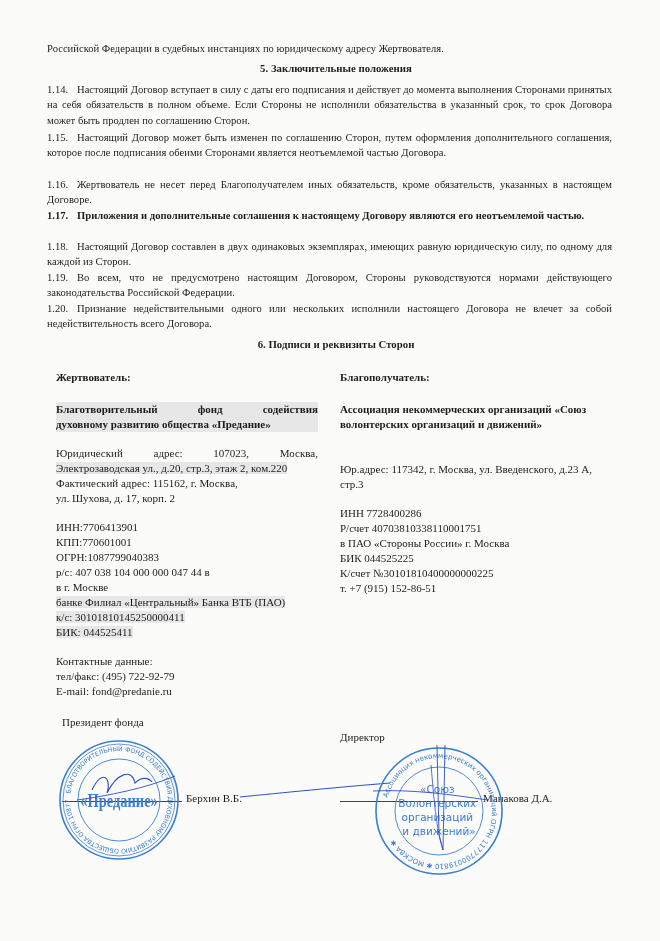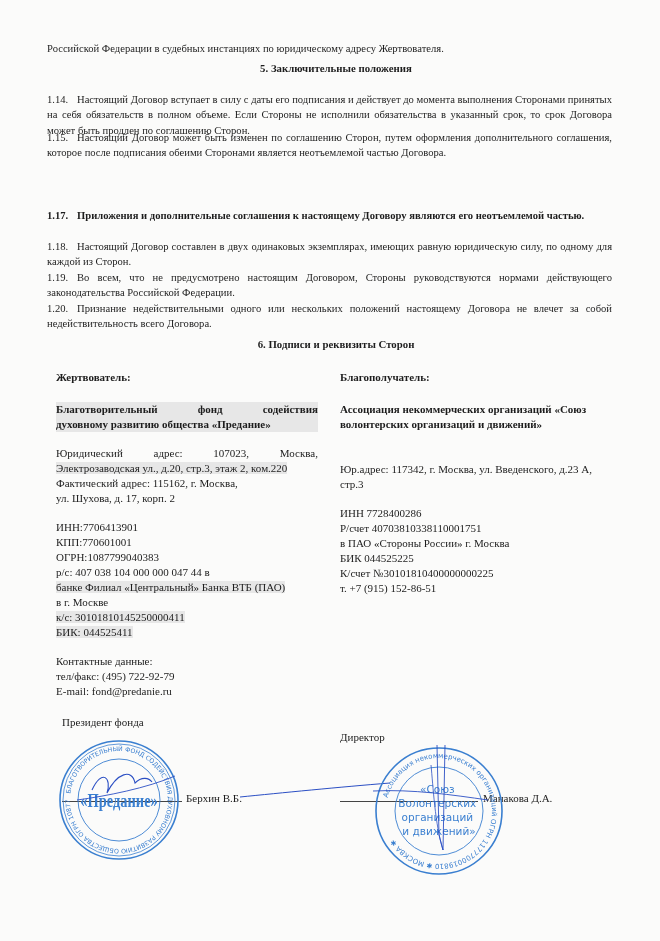--- a/index.html
+++ b/index.html
@@ -25,26 +25,27 @@
 </style>
 </head>
 <body>
 
 <div class="page">
 
   <div class="para" style="top:41px;">Российской Федерации в судебных инстанциях по юридическому адресу Жертвователя.</div>
 
   <div class="h" style="top:62px;">5. Заключительные положения</div>
 
-  <div class="para" style="top:92px;"><span class="num">1.14.</span><span>Настоящий Договор вступает в силу с даты его подписания и действует до момента выполнения Сторонами принятых на себя обязательств в полном объеме.  Если Стороны не исполнили обязательства в указанный срок, то срок Договора может быть продлен по соглашению Сторон.</span></div>
+  <div class="para" style="top:82px;"><span class="num">1.14.</span><span>Настоящий Договор вступает в силу с даты его подписания и действует до момента выполнения Сторонами принятых на себя обязательств в полном объеме.  Если Стороны не исполнили обязательства в указанный срок, то срок Договора может быть продлен по соглашению Сторон.</span></div>
   <div class="para" style="top:130px;"><span class="num">1.15.</span><span>Настоящий Договор может быть изменен по соглашению Сторон, путем оформления дополнительного соглашения, которое после подписания обеими Сторонами является неотъемлемой частью Договора.</span></div>
+  <div class="para" style="top:177px;"><span class="num">1.16.</span><span>Жертвователь не несет перед Благополучателем иных обязательств, кроме обязательств, указанных в настоящем Договоре.</span></div>
   <div class="para" style="top:208px;font-weight:bold;"><span class="num">1.17.</span><span>Приложения и дополнительные соглашения к настоящему Договору являются его неотъемлемой частью.</span></div>
   <div class="para" style="top:239px;"><span class="num">1.18.</span><span>Настоящий Договор составлен в двух одинаковых экземплярах, имеющих равную юридическую силу, по одному для каждой из Сторон.</span></div>
   <div class="para" style="top:270px;"><span class="num">1.19.</span><span>Во всем, что не предусмотрено настоящим Договором, Стороны руководствуются нормами действующего законодательства Российской Федерации.</span></div>
-  <div class="para" style="top:301px;"><span class="num">1.20.</span><span>Признание недействительными одного или нескольких положений настоящему Договора не влечет за собой недействительность всего Договора.</span></div>
+  <div class="para" style="top:301px;"><span class="num">1.20.</span><span>Признание недействительными одного или нескольких исполнили настоящего Договора не влечет за собой недействительность всего Договора.</span></div>
 
   <div class="h" style="top:338px;">6. Подписи и реквизиты Сторон</div>
 
   <div class="col" style="left:56px; top:370px; width:262px;">
     <span class="line lbl">Жертвователь:</span>
     <div style="height:17px;"></div>
     <div class="org hl">
       <span class="line justify">Благотворительный фонд содействия</span>
       <span class="line">духовному развитию общества «Предание»</span>
     </div>
@@ -55,22 +56,22 @@
     </div>
     <div>
       <span class="line">Фактический адрес: 115162, г. Москва,</span>
       <span class="line">ул. Шухова, д. 17, корп. 2</span>
     </div>
     <div style="height:14px;"></div>
     <span class="line">ИНН:7706413901</span>
     <span class="line">КПП:770601001</span>
     <span class="line">ОГРН:1087799040383</span>
     <span class="line">р/с: 407 038 104 000 000 047 44 в</span>
+    <span class="line">в г. Москве</span>
     <span class="line"><span class="hl">банке Филиал «Центральный» Банка ВТБ (ПАО)</span></span>
-    <span class="line">в г. Москве</span>
     <span class="line"><span class="hl">к/с: 30101810145250000411</span></span>
     <span class="line"><span class="hl">БИК: 044525411</span></span>
     <div style="height:14px;"></div>
     <span class="line">Контактные данные:</span>
     <span class="line">тел/факс: (495) 722-92-79</span>
     <span class="line">E-mail: fond@predanie.ru</span>
   </div>
 
   <div class="col" style="left:62px; top:715px;"><span>Президент фонда</span></div>
 

